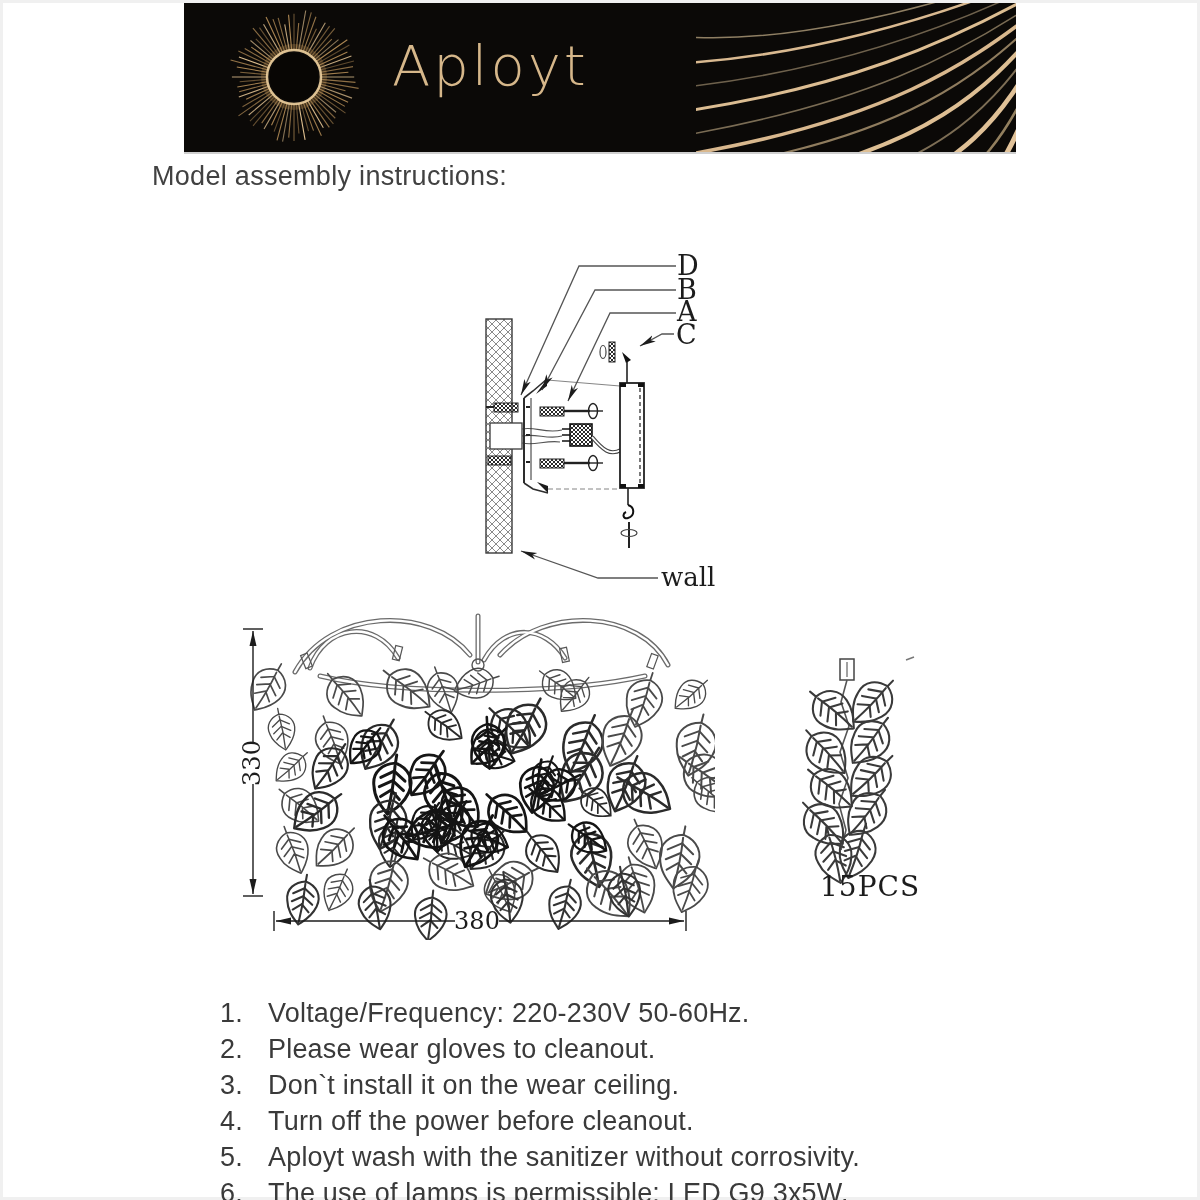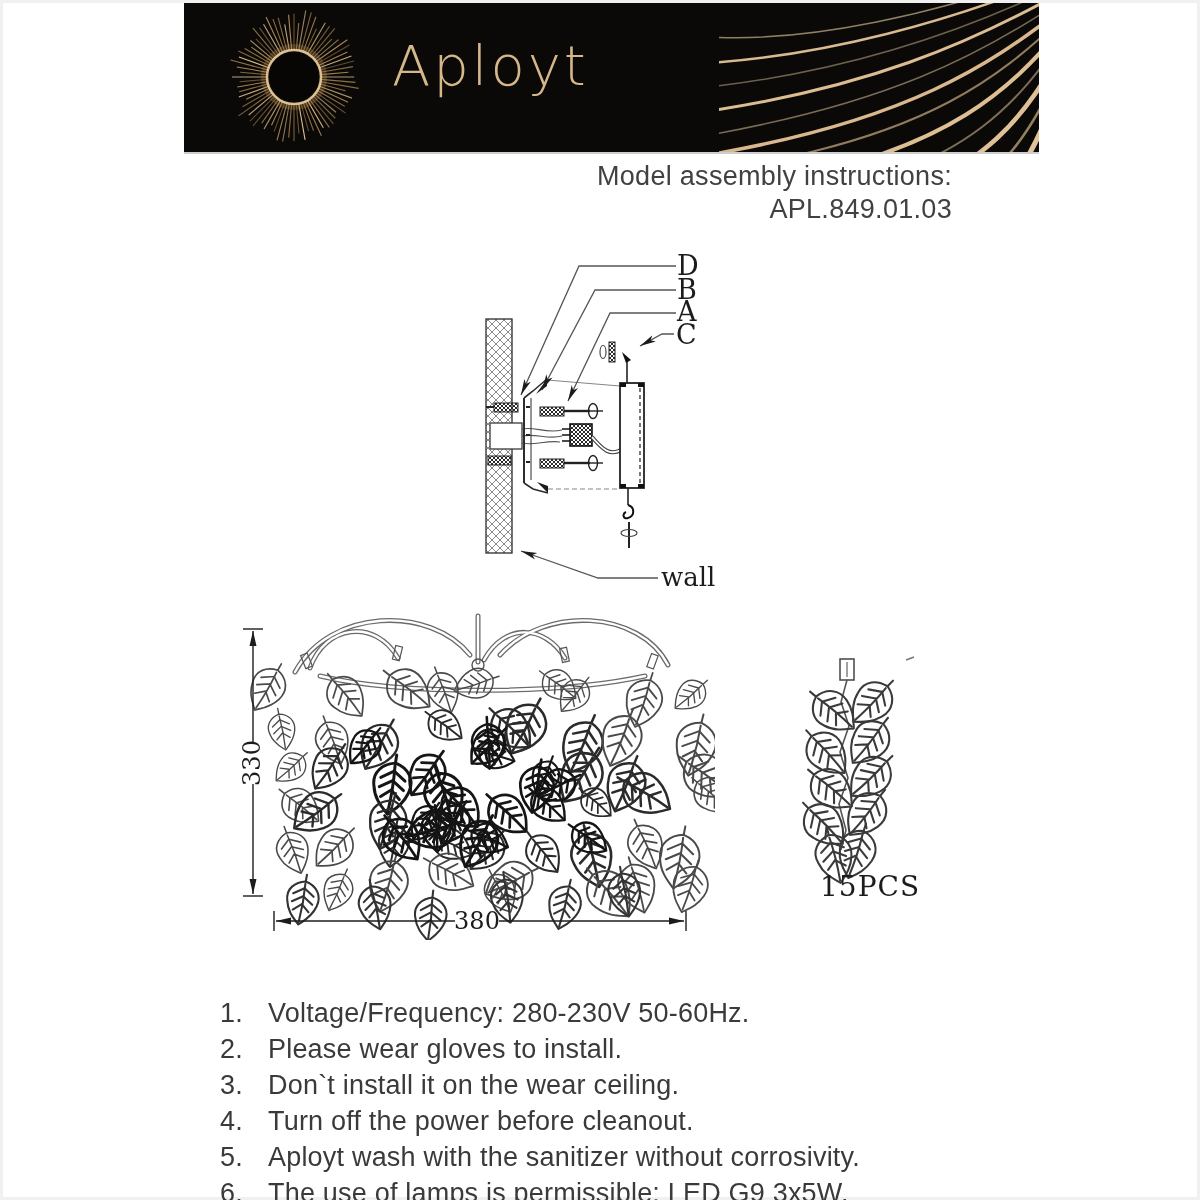--- a/index.html
+++ b/index.html
@@ -2,29 +2,29 @@
 <html><head>
 <meta charset="utf-8">
 <style>
   html,body{margin:0;padding:0;background:#fff;}
   #stage{position:relative;width:1200px;height:1200px;background:#ffffff;overflow:hidden;
          font-family:"Liberation Sans",sans-serif;}
   .frame{position:absolute;inset:0;border:3px solid #f0f0f0;pointer-events:none;}
 
   
   .banner{position:absolute;left:184px;top:3px;width:832px;height:149px;background:#0b0907;
-          box-shadow:0 2px 0 #cfcfcf;padding-left:23px;}
+          box-shadow:0 2px 0 #cfcfcf;}
   .banner .brand{position:absolute;left:208px;top:30px;font-family:"DejaVu Sans",sans-serif;
           font-weight:300;font-size:56px;letter-spacing:3px;color:#d6b78a;}
   .banner svg{position:absolute;top:0;}
   #burst{left:25px;}
   #rays{right:0;}
 
   
-  .title-block{position:absolute;left:152px;top:160px;width:800px;text-align:right;
+  .title-block{position:absolute;left:152px;top:160px;width:800px;text-align:left;
           color:#414141;font-weight:500;font-size:27px;line-height:33px;letter-spacing:.3px;}
 
   
   .draw{position:absolute;}
   text.cad{font-family:"DejaVu Serif",serif;fill:#1c1c1c;}
 
   
   .instructions{position:absolute;left:220px;top:997px;width:780px;}
   .ins-row{display:flex;margin-bottom:3px;font-weight:500;font-size:27px;line-height:33px;
           color:#3a3a3a;letter-spacing:.2px;}
@@ -132,21 +132,20 @@
         <path d="M346,42  C308,110 268,170 150,200" stroke="#e0c197" stroke-width="4.5"></path>
         <path d="M348,50  C316,122 286,182 196,212" stroke="#93805f" stroke-width="2.5"></path>
         <path d="M350,58  C322,132 300,192 240,224" stroke="#e2c39a" stroke-width="5"></path>
         <path d="M352,66  C330,144 316,204 284,236" stroke="#9b8763" stroke-width="3"></path>
       </g>
     </svg>
   </div>
 
   <div class="title-block">
     <div>Model assembly instructions:</div>
-    <div>APL.849.01.03</div>
   </div>
 
   <svg class="draw" style="left:440px;top:245px" width="320" height="355" viewBox="440 245 320 355">
     <defs>
       <pattern id="crossH" width="8" height="8" patternUnits="userSpaceOnUse">
         <path d="M0,0 L8,8 M8,0 L0,8" stroke="#8a8a8a" stroke-width="1"></path>
       </pattern>
       <pattern id="fineH" width="4" height="4" patternUnits="userSpaceOnUse">
         <path d="M0,0 L4,4 M4,0 L0,4" stroke="#2a2a2a" stroke-width="1"></path>
       </pattern>
@@ -372,25 +371,25 @@
         <use href="#leaf" xlink:href="#leaf" transform="translate(883.0 765.0) rotate(46) scale(1.30)" stroke="#3a3a3a" stroke-width="1.6" fill="none"></use>
         <use href="#leaf" xlink:href="#leaf" transform="translate(877.0 800.0) rotate(38) scale(1.30)" stroke="#3a3a3a" stroke-width="1.6" fill="none"></use>
         <use href="#leaf" xlink:href="#leaf" transform="translate(862.0 836.0) rotate(18) scale(1.30)" stroke="#3a3a3a" stroke-width="1.6" fill="none"></use>
       </g>
     <text class="cad" x="820" y="896" font-size="28" letter-spacing="1">15PCS</text>
   </svg>
 
   <div class="instructions">
     <div class="ins-row">
       <span class="ins-num">1.</span>
-      <span class="ins-text">Voltage/Frequency: 280-230V 50-60Hz.</span>
+      <span class="ins-text">Voltage/Frequency: 220-230V 50-60Hz.</span>
     </div>
     <div class="ins-row">
       <span class="ins-num">2.</span>
-      <span class="ins-text">Please wear gloves to install.</span>
+      <span class="ins-text">Please wear gloves to cleanout.</span>
     </div>
     <div class="ins-row">
       <span class="ins-num">3.</span>
       <span class="ins-text">Don`t install it on the wear ceiling.</span>
     </div>
     <div class="ins-row">
       <span class="ins-num">4.</span>
       <span class="ins-text">Turn off the power before cleanout.</span>
     </div>
     <div class="ins-row">

